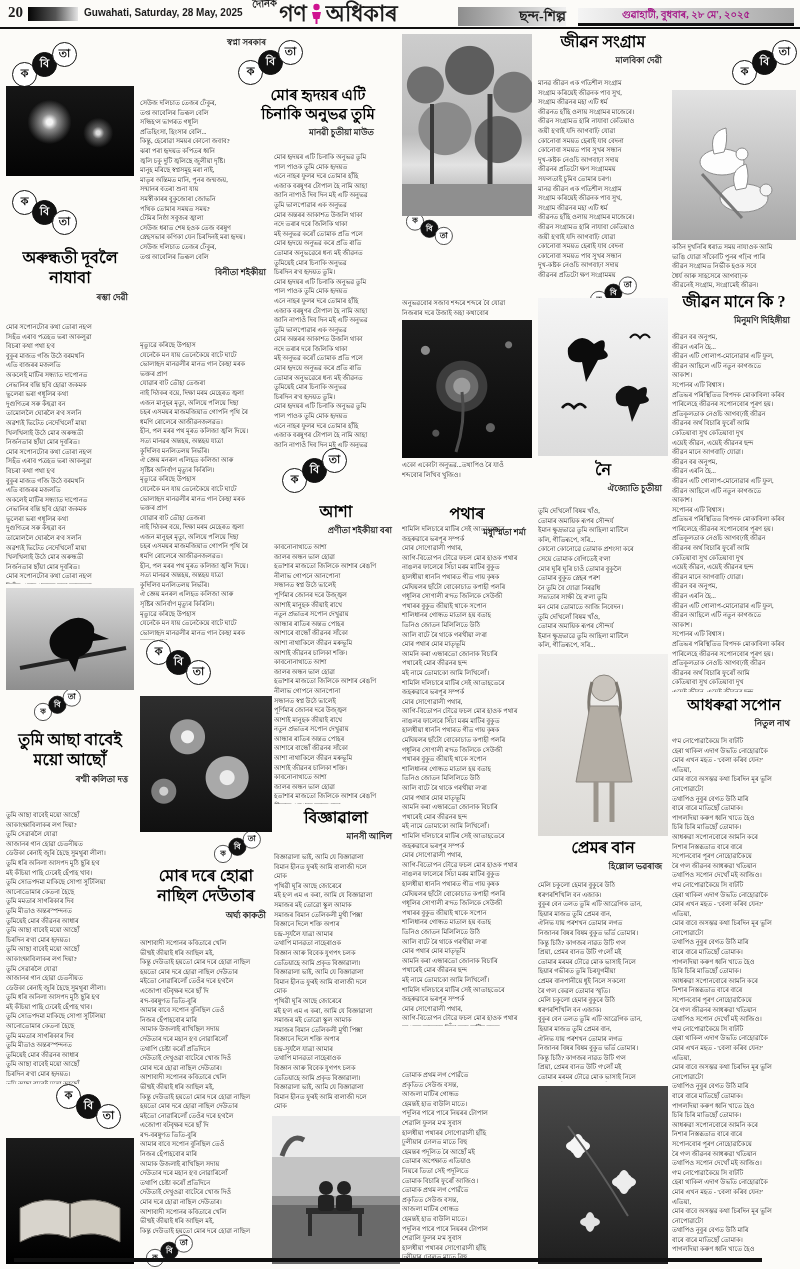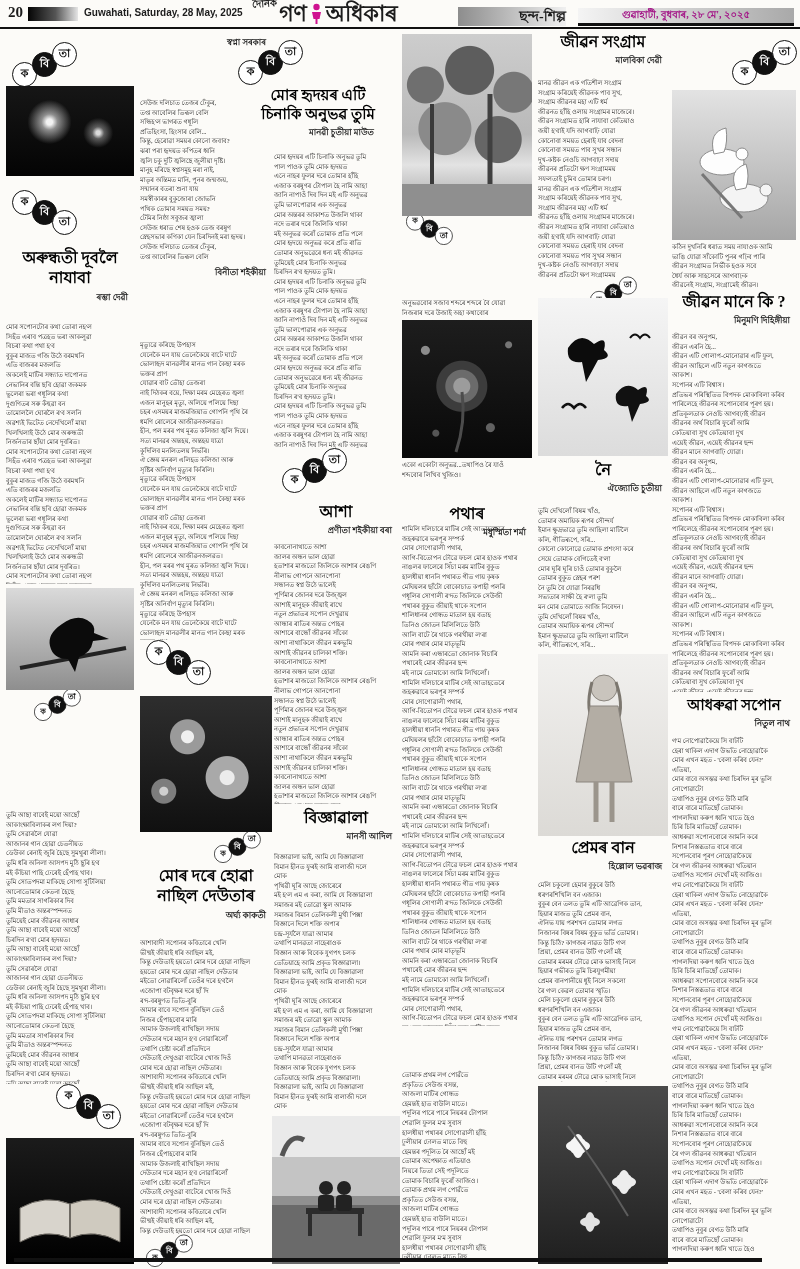--- a/index.html
+++ b/index.html
@@ -290,20 +290,24 @@
 এতি বাজৰৰ মজলতি
 অকলেই মাটিৰ সন্ধ্যাত দাপোনত
 নেভানিৰ বন্তি ছবি হোৱা জকমক
 ভুলেৰা ভৰা গধূলিৰ কথা
 দুগুণিতৰ সৰু কঁহুৱা বন
 তামোললৈ ঘোৰলৈ ৰ'ব সলনি
 অৱশ্যই ভিটেত নেদেখিলোঁ মায়া
 খিলখিলাই উঠে মোৰ অৰুন্ধতী
 নিৰ্জনতাৰ ছাঁয়া মোৰ দূবৰিত।</div>
 
+  <div class="head abs" style="left:6px;top:730px;width:128px;">
+    <div class="t big">তুমি আছা বাবেই ময়ো আছোঁ</div>
+    <div class="a">ৰশ্মী কলিতা দত্ত</div>
+  </div>
   <div class="body abs" style="left:6px;top:810px;width:128px;height:274px;">তুমি আছা বাবেই ময়ো আছোঁ
 আকাংক্ষাবিলাকৰ লগ দিয়া?
 তুমি সেৱাৰলৈ যোৱা
 আজানৰ গান হোৱা চেতনীয়ত
 ডেউকা ৰেনাই জুৰি হৈছে সুমথুৰা লীলা।
 তুমি ধৰি অনিলা আসপদ মুঠি ছুৰি হ'ব
 মই কঁচিয়া পাহি ঢেৰেই হেঁপাহ খাব।
 তুমি সোতপদমা মাকিছে সোপা সুটিলিয়া
 আনোতোমাৰ কেতনা হৈছে
 তুমি মমতাৰ সাগৰিকাৰ দিব

